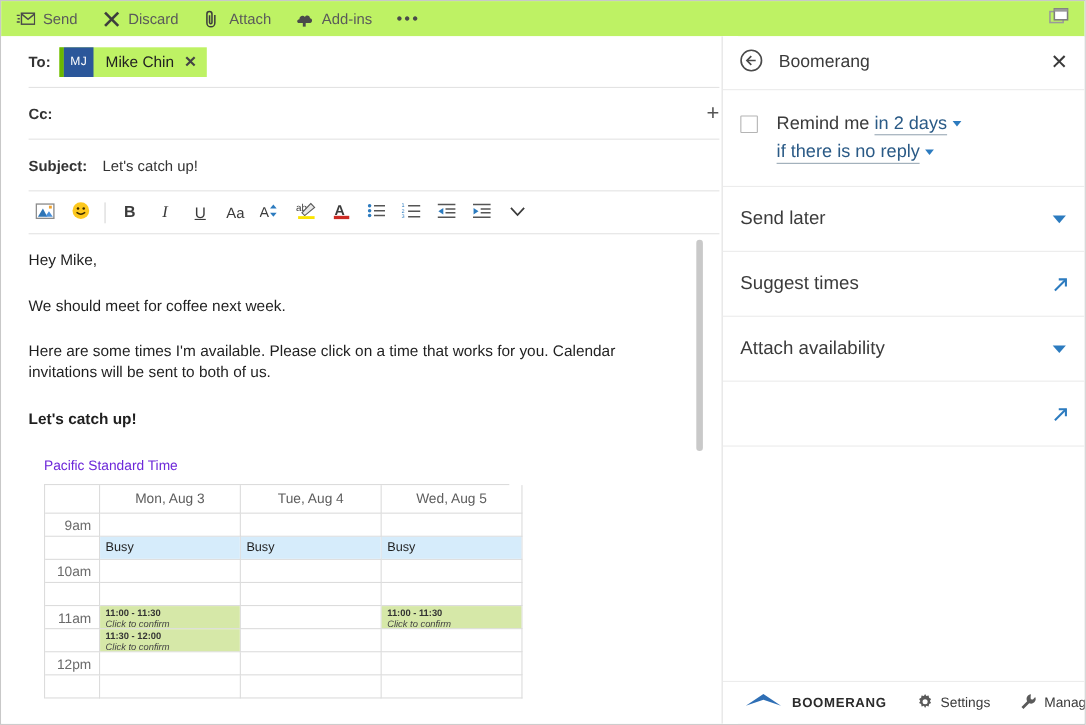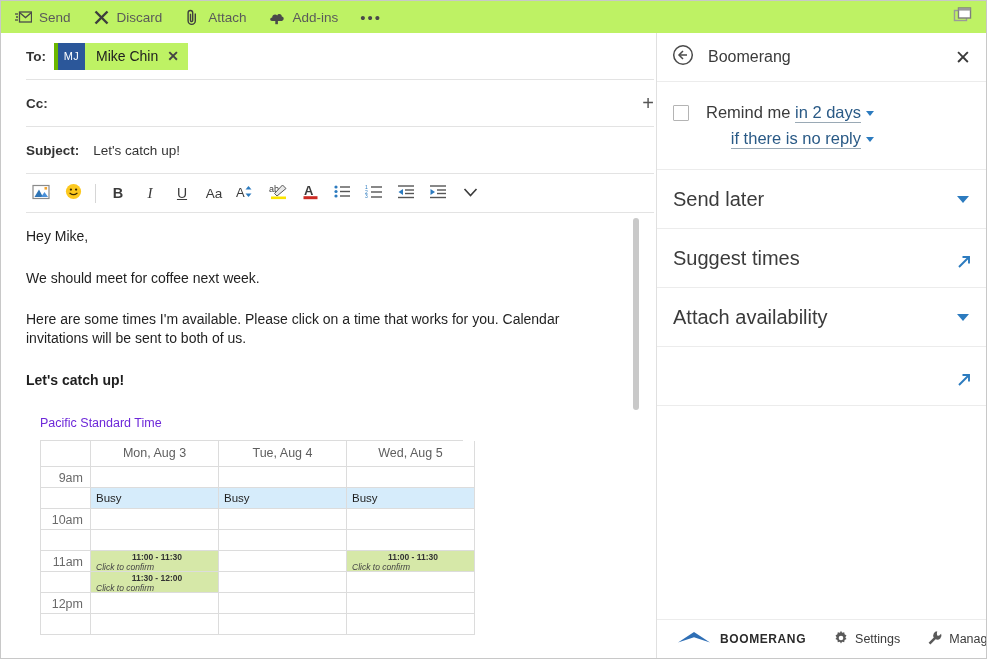--- a/index.html
+++ b/index.html
@@ -140,21 +140,21 @@
     font-size:11.5px;color:#1f1f1f;
     padding:3px 0 0 5px;box-sizing:border-box;
     cursor:pointer;
   }
   .avail{
     position:absolute;left:0;top:0;right:0;bottom:0;
     background:#d6e8a8;
     box-sizing:border-box;padding:2px 0 0 5px;
     cursor:pointer;line-height:1.08;
   }
-  .avail .t{font-size:8.5px;font-weight:bold;color:#333;display:block;text-align:center;}
+  .avail .t{font-size:8.5px;font-weight:bold;color:#333;display:block;}
   .avail .c{font-size:8.5px;font-style:italic;color:#444;display:block;}
 
   
   .panel{
     position:absolute;left:655px;top:32px;width:330px;height:625px;
     background:#ffffff;
     border-left:1px solid #e0e0e0;
     box-sizing:border-box;
   }
   .panelhdr{
@@ -165,42 +165,41 @@
   .backbtn{margin-left:14px;width:24px;height:24px;display:flex;align-items:center;justify-content:center;cursor:pointer;}
   .panel-title{font-size:16px;color:#3b3b3b;margin-left:13px;}
   .closebtn{
     position:absolute;right:15px;top:50%;transform:translateY(-50%);
     font-size:19px;color:#3a3a3a;cursor:pointer;line-height:1;
   }
   .remind{
     display:flex;align-items:flex-start;
     padding:18px 0 18px 16px;
     border-bottom:1px solid #ececec;
-    text-align:right;
   }
   .cbox{
     width:14px;height:14px;border:1px solid #b4b4b4;background:#fff;
     margin-top:5px;flex:0 0 14px;cursor:pointer;border-radius:1px;
   }
   .remindtxt{margin-left:17px;font-size:16.5px;color:#3b3b3b;line-height:1.55;}
   .dd{
     color:#2a5a86;border-bottom:1px solid #9aa9b5;
     cursor:pointer;padding-bottom:1px;
   }
   .ddcaret{
     display:inline-block;margin-left:5px;
     border-left:4.5px solid transparent;border-right:4.5px solid transparent;
     border-top:5.5px solid #2c7bbf;vertical-align:2px;
   }
   .pitem{
     position:relative;height:58px;
     display:flex;align-items:center;
     padding-left:16px;
     border-bottom:1px solid #ececec;
-    font-size:20px;color:#3b3b3b;cursor:pointer;
+    font-size:17px;color:#3b3b3b;cursor:pointer;
   }
   .pcaret{
     position:absolute;right:17px;top:50%;margin-top:-3px;
     border-left:6px solid transparent;border-right:6px solid transparent;
     border-top:7px solid #2c7bbf;
   }
   .parrow{position:absolute;right:14px;top:50%;margin-top:-7px;color:#2c7bbf;}
   .panelfoot{
     position:absolute;left:0;bottom:0;width:100%;height:39px;
     border-top:1px solid #ececec;

